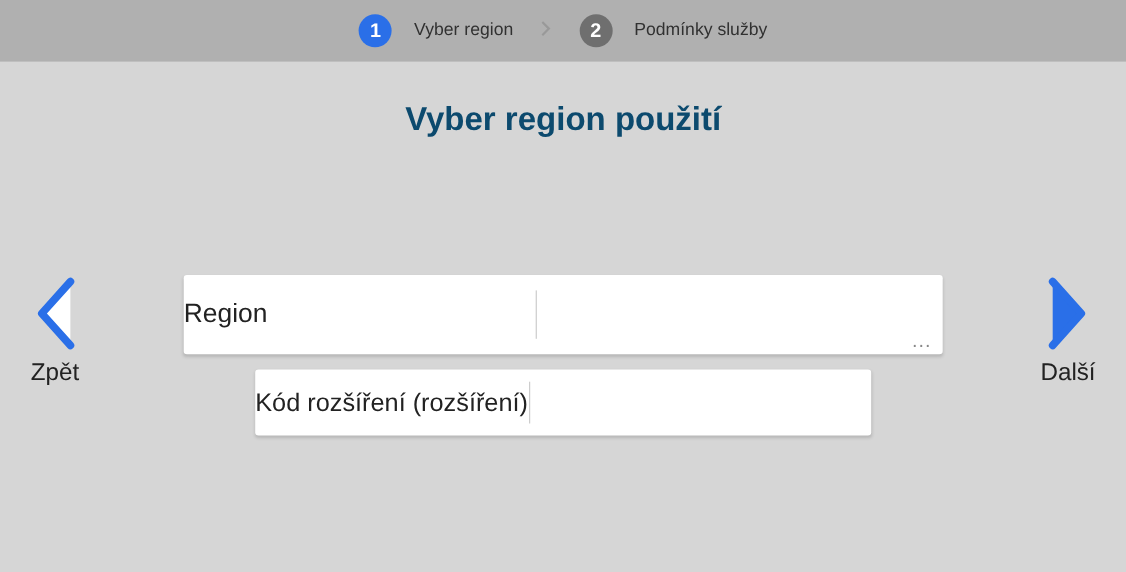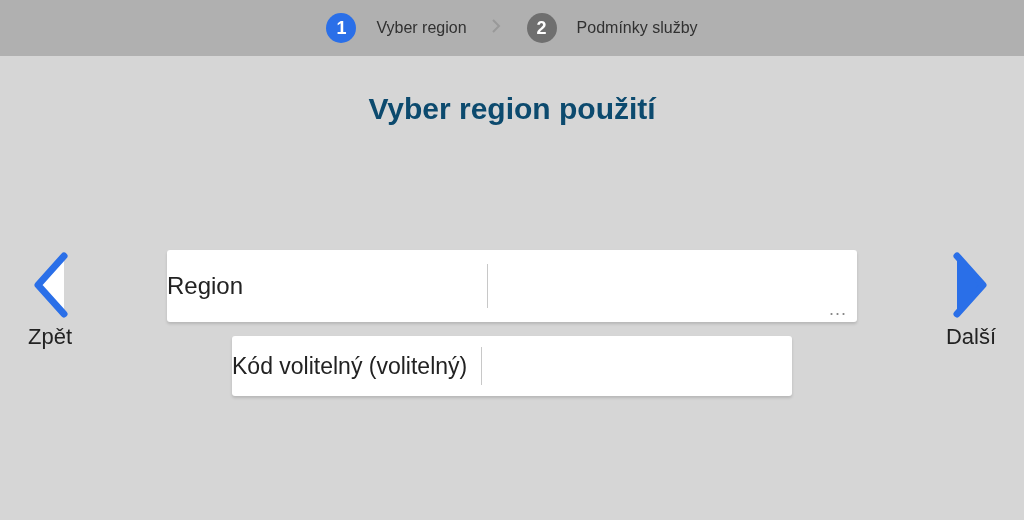--- a/index.html
+++ b/index.html
@@ -200,20 +200,20 @@
 
   <div class="fields">
 
     <div class="field-row field-region">
       <span class="field-label">Region</span>
       <div class="field-divider"></div>
       <span class="ellipsis">...</span>
     </div>
 
     <div class="field-row field-code">
-      <span class="field-label">Kód volitelný (volitelný)</span>
+      <span class="field-label">Kód rozšíření (rozšíření)</span>
       <div class="field-divider"></div>
       <input class="field-value-input" type="text" value="" style="">
     </div>
 
   </div>
 
 </div>
 
 </body></html>

